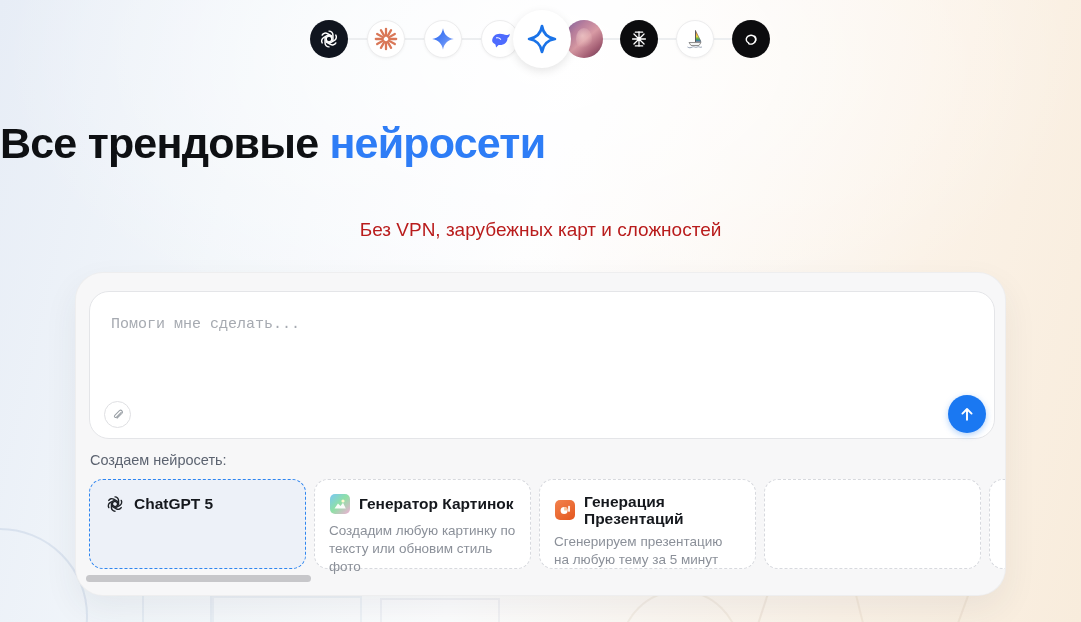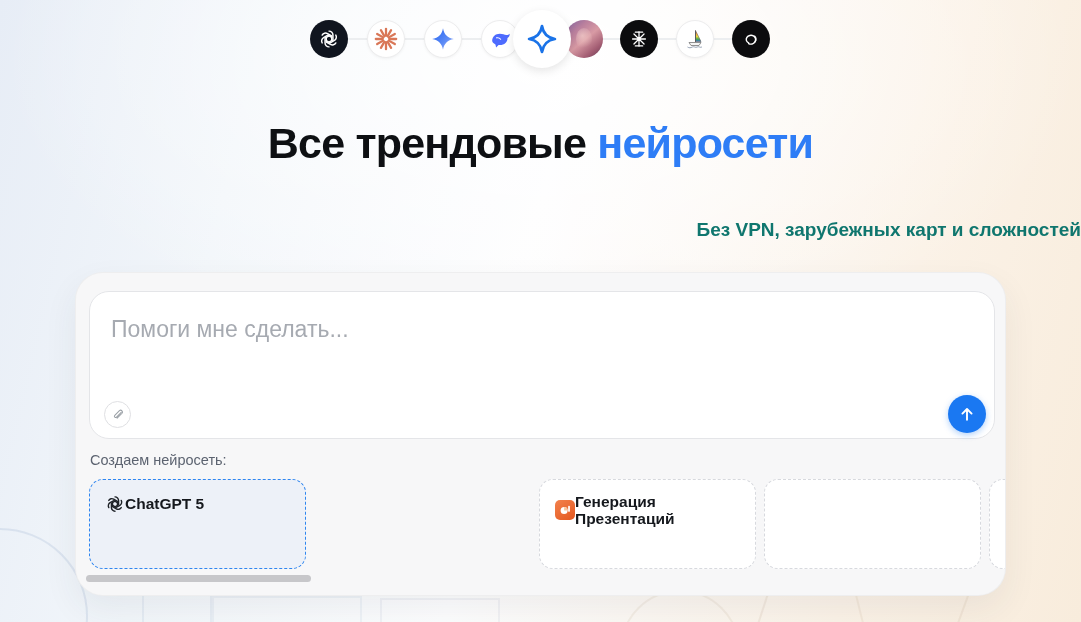--- a/index.html
+++ b/index.html
@@ -32,51 +32,51 @@
   .svc.dark  { background:#10151f; }
   .svc.black { background:#0c0c0e; }
   .svc-big { position:absolute; left:513px; top:10px; width:58px; height:58px; border-radius:50%;
              background:#fff; box-shadow:0 3px 10px rgba(0,0,0,.10); z-index:2;
              display:flex; align-items:center; justify-content:center; cursor:pointer; }
   .avatar { background:linear-gradient(140deg,#7a5f9e 0%, #b97f9d 28%, #d89aa4 52%, #a25c72 78%, #5f3950 100%); }
   .avatar::after{ content:""; width:16px; height:22px; border-radius:50%;
                   background:radial-gradient(circle at 40% 35%, rgba(255,225,215,.55), rgba(255,255,255,0) 70%); }
 
   
-  .hero-title { position:absolute; left:0; top:122px; width:100%; text-align:center;
+  .hero-title { position:absolute; left:0; top:122px; width:100%; 
                 font-size:43px; font-weight:700; color:#0e1013; letter-spacing:-.8px; line-height:1.02; }
   .hero-title .accent { color:#2e7df6; }
   .hero-title .line2 { display:block; margin-top:4px; }
-  .hero-sub { position:absolute; left:0; top:219px; width:100%; text-align:right;
-              font-size:19px; color:#0f766e;font-weight:bold; }
+  .hero-sub { position:absolute; left:0; top:219px; width:100%; text-align:center;
+              font-size:19px; color:#b91c1c; }
 
   
   .panel { position:absolute; left:75px; top:272px; width:931px; height:324px;
            background:#f7f7f8; border:1px solid rgba(0,0,0,.035); border-radius:28px;
            box-shadow:0 14px 34px rgba(40,50,70,.07); overflow:hidden; }
 
   .prompt-box { position:absolute; left:13px; top:18px; width:906px; height:148px;
                 background:#fff; border:1px solid #e4e5e8; border-radius:20px; }
   .prompt-box textarea { width:100%; height:100%; border:none; outline:none; resize:none;
                 background:transparent; padding:24px 70px 44px 21px;
-                font-family:Liberation Sans, sans-serif; font-size:23px; color:#2b2e33; }
+                font-family:Liberation Mono, monospace; font-size:15px; color:#2b2e33; }
   .prompt-box textarea::placeholder { color:#a6aab1; }
   .attach-btn { position:absolute; left:14px; bottom:10px; width:27px; height:27px; border-radius:50%;
                 background:#fff; border:1px solid #dfe0e3; display:flex; align-items:center; justify-content:center;
                 cursor:pointer; }
   .send-btn { position:absolute; right:8px; bottom:5px; width:38px; height:38px; border-radius:50%;
               background:#1a78f2; border:none; display:flex; align-items:center; justify-content:center;
               cursor:pointer; box-shadow:0 2px 6px rgba(26,120,242,.35); }
 
   .picker-label { position:absolute; left:14px; top:179px; font-size:14.5px; color:#5c6370; }
 
   .card { position:absolute; top:206px; width:217px; height:90px; border-radius:14px;
           background:#fff; border:1.4px dashed #d7d9de; padding:13px 14px; cursor:pointer; }
   .card.selected { background:#edf1f8; border:1.6px dashed #2f86f0; }
-  .card-head { display:flex; align-items:center; gap:0; }
+  .card-head { display:flex; align-items:center; gap:9px; }
   .card-title { font-size:15.5px; font-weight:700; color:#15181d; line-height:1.12; }
   .card-desc { margin-top:8px; font-size:13.5px; color:#8b9099; line-height:1.32; }
   .card-icon { flex:0 0 auto; width:21px; height:21px; display:flex; align-items:center; justify-content:center; }
   .icon-tile { width:20px; height:20px; border-radius:5px; display:flex; align-items:center; justify-content:center; }
   .tile-pic  { background:linear-gradient(135deg,#79c8f5 0%, #8fe0a6 48%, #f3aed6 100%); }
   .tile-pres { background:linear-gradient(145deg,#f2824d 0%, #e4571f 100%); }
 
   .hscroll { position:absolute; left:10px; top:302px; width:225px; height:7px; border-radius:4px;
              background:#c7c7ca; cursor:pointer; }
 </style>
@@ -235,34 +235,49 @@
             </g>
           <g transform="rotate(300 12 12)">
               <path d="M12 3.4a4.3 4.3 0 0 1 4.3 4.3v5.2l-4.3 2.5"></path>
             </g>
         </svg>
       </span>
       <span class="card-title">ChatGPT 5</span>
     </div>
   </div>
 
+  <div class="card" style="left:238px">
+    <div class="card-head">
+      <span class="card-icon">
+        <span class="icon-tile tile-pic">
+          <svg width="16" height="16" viewBox="0 0 16 16">
+              <circle cx="11" cy="5" r="1.6" fill="#fff8d0"></circle>
+              <path d="M2.5 12.5 6 7.5l2.5 2.6L11 6.8l2.8 5.7z" fill="#ffffff" opacity=".92"></path>
+            </svg>
+        </span>
+      </span>
+      <span class="card-title">Генератор Картинок</span>
+    </div>
+    <div class="card-desc">Создадим любую картинку по тексту или обновим стиль фото</div>
+  </div>
 
   <div class="card" style="left:463px">
     <div class="card-head">
       <span class="card-icon">
         <span class="icon-tile tile-pres">
           <svg width="14" height="14" viewBox="0 0 16 16">
             <circle cx="7" cy="8.5" r="4" fill="#fff"></circle>
             <path d="M7 8.5V4.5a4 4 0 0 1 4 4z" fill="#f9c79e"></path>
             <rect x="11.5" y="3" width="2.2" height="7" rx="1" fill="#ffffff" opacity=".9"></rect>
           </svg>
         </span>
       </span>
       <span class="card-title" style="max-width:125px">Генерация Презентаций</span>
     </div>
+    <div class="card-desc" style="margin-top:5px">Сгенерируем презентацию на любую тему за 5 минут</div>
   </div>
 
   <div class="card" style="left:688px">
   </div>
 
   <div class="card" style="left:913px"></div>
 
   <div class="hscroll"></div>
 </div>
 

